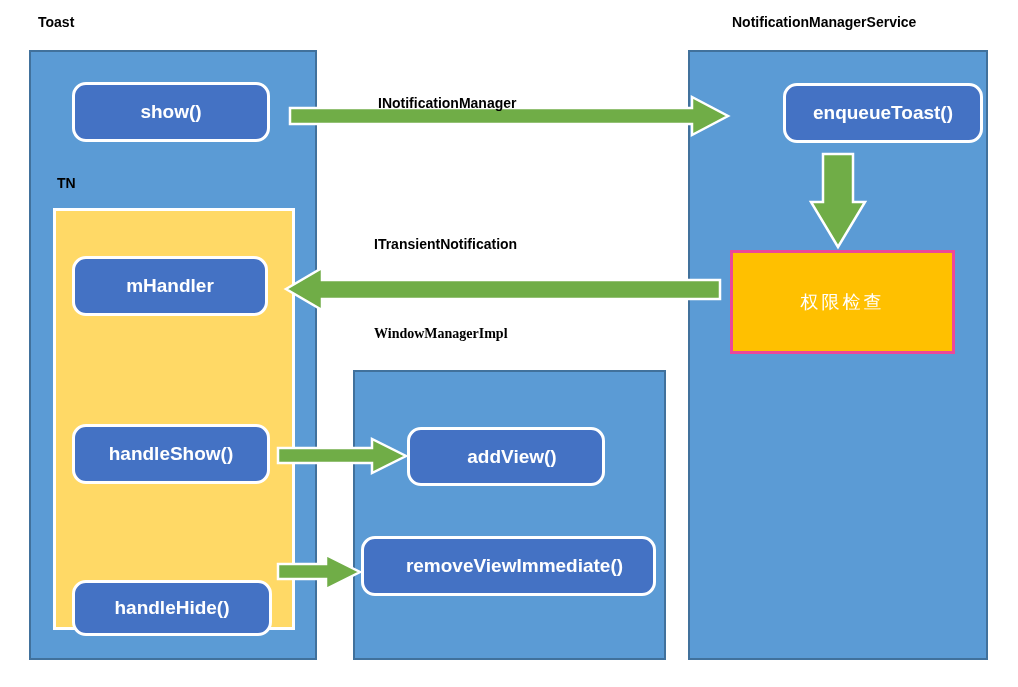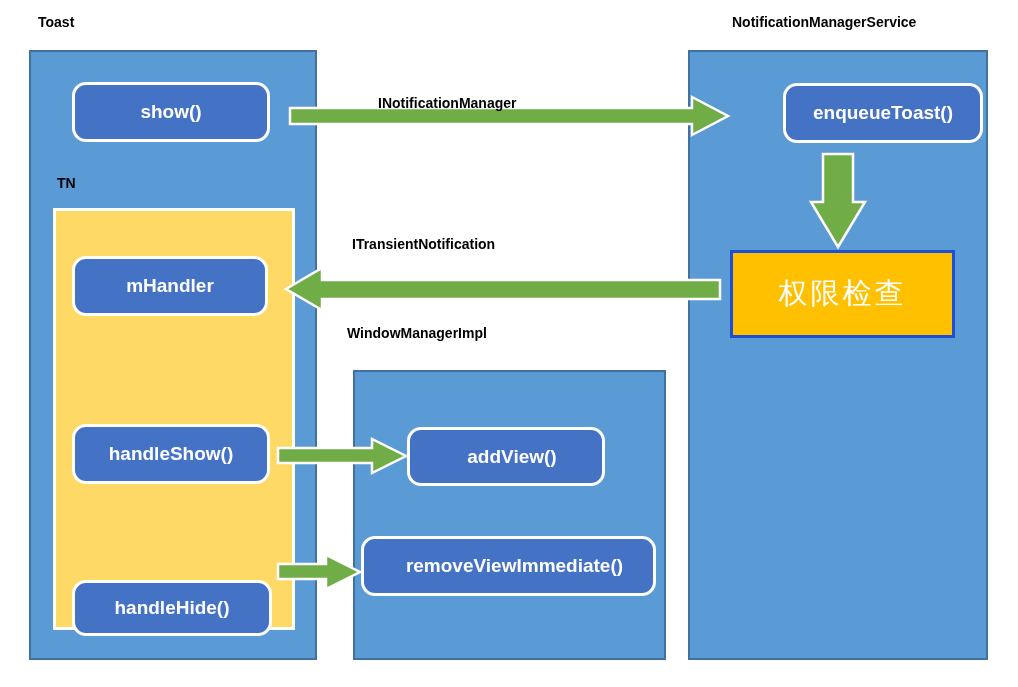--- a/index.html
+++ b/index.html
@@ -40,39 +40,39 @@
   #node-show{left:72px;top:82px;width:198px;height:60px;}
   #node-mhandler{left:72px;top:256px;width:196px;height:60px;}
   #node-handleshow{left:72px;top:424px;width:198px;height:60px;}
   #node-handlehide{left:72px;top:534px;width:200px;height:56px;margin-top:46px;}
   #node-addview{left:407px;top:427px;width:198px;height:59px;padding-left:12px;}
   #node-removeview{left:361px;top:536px;width:295px;height:60px;padding-left:12px;}
   #node-enqueuetoast{left:738px;top:83px;width:200px;height:60px;margin-left:45px;}
 
   
   #node-permission{
-    position:absolute;left:730px;top:250px;width:225px;height:88px;
-    background:#ffc000;border:3px solid #1d4ed8;box-sizing:border-box;
-    color:#ffffff;font-size:29px;letter-spacing:3px;
+    position:absolute;left:730px;top:250px;width:225px;height:104px;
+    background:#ffc000;border:3px solid #ec4899;box-sizing:border-box;
+    color:#ffffff;font-size:18px;letter-spacing:3px;
     font-family:"Liberation Serif","DejaVu Serif",serif;
     display:flex;align-items:center;justify-content:center;z-index:3;
   }
 
   
   .caption{
     position:absolute;
     color:#000000;font-weight:bold;font-size:14px;
     white-space:nowrap;z-index:5;line-height:1.1;
   }
   #label-toast{left:38px;top:15px;}
   #label-nms{left:692px;top:15px;margin-left:40px;}
   #label-tn{left:57px;top:176px;}
-  #label-wmi{left:347px;top:326px;}
+  #label-wmi{left:374px;top:326px;font-family:Liberation Serif, serif;}
   #label-inotificationmanager{left:378px;top:74px;margin-top:22px;}
-  #label-itransientnotification{left:352px;top:237px;}
+  #label-itransientnotification{left:374px;top:237px;}
 
   
   .arrow{position:absolute;z-index:4;overflow:visible;}
   .arrow polygon{fill:#70ad47;stroke:#ffffff;stroke-width:2.5;}
 </style>
 </head>
 <body>
 
 <div class="canvas">
 

